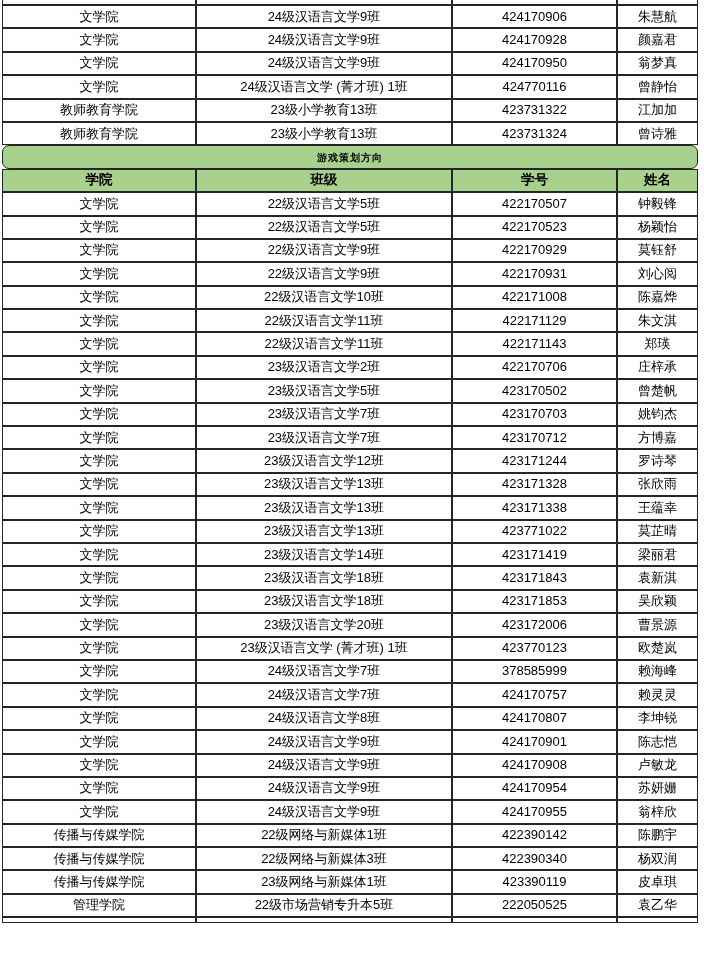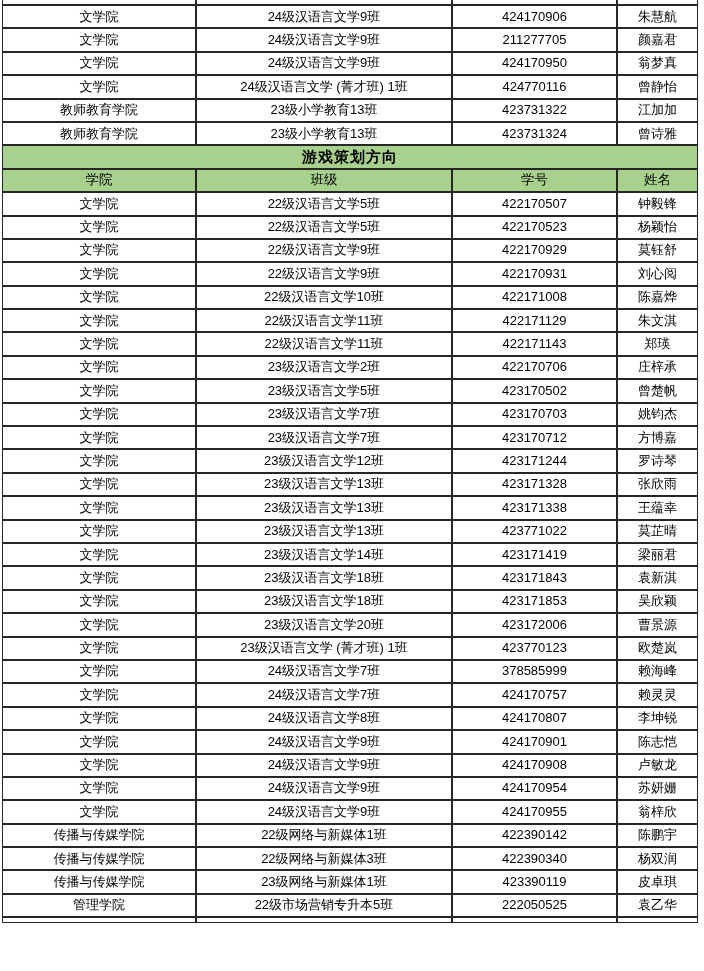--- a/index.html
+++ b/index.html
@@ -40,26 +40,27 @@
     white-space: nowrap;
     overflow: hidden;
   }
   tr.partial-row td {
     height: 6px;
     border-top: 1px solid #262626;
   }
   tr.section-row td {
     background: #a9d18e;
     font-weight: bold;
-    font-size: 15px;
+    font-size: 10px;
     letter-spacing: 1px;
+    border-radius: 7px;
   }
   tr.colhead-row th {
     background: #a9d18e;
-    font-weight: normal;
+    font-weight: bold;
     font-size: 13.5px;
   }
 </style>
 </head>
 <body>
 
 <div class="sheet">
   <table class="student-table">
     <colgroup>
       <col style="width:194px">
@@ -80,21 +81,21 @@
     <tbody>
         <tr class="row">
           <td>文学院</td>
           <td>24级汉语言文学9班</td>
           <td>424170906</td>
           <td>朱慧航</td>
         </tr>
         <tr class="row">
           <td>文学院</td>
           <td>24级汉语言文学9班</td>
-          <td>211277705</td>
+          <td>424170928</td>
           <td>颜嘉君</td>
         </tr>
         <tr class="row">
           <td>文学院</td>
           <td>24级汉语言文学9班</td>
           <td>424170950</td>
           <td>翁梦真</td>
         </tr>
         <tr class="row">
           <td>文学院</td>

